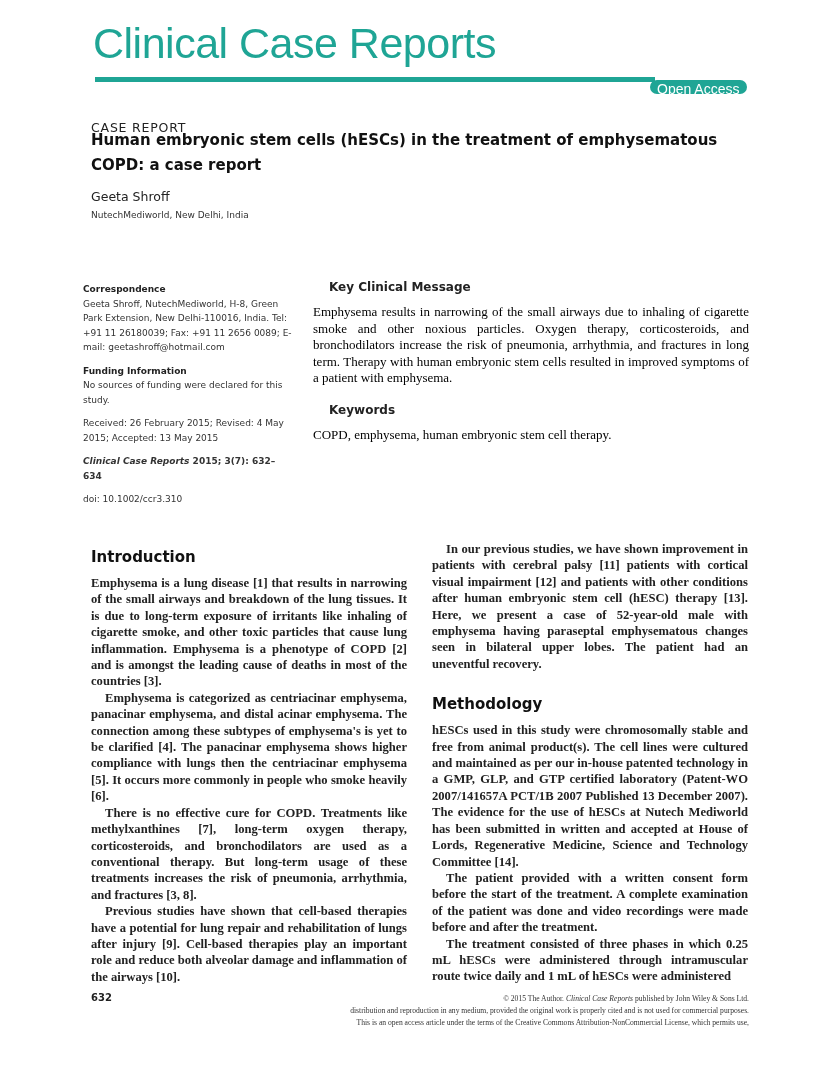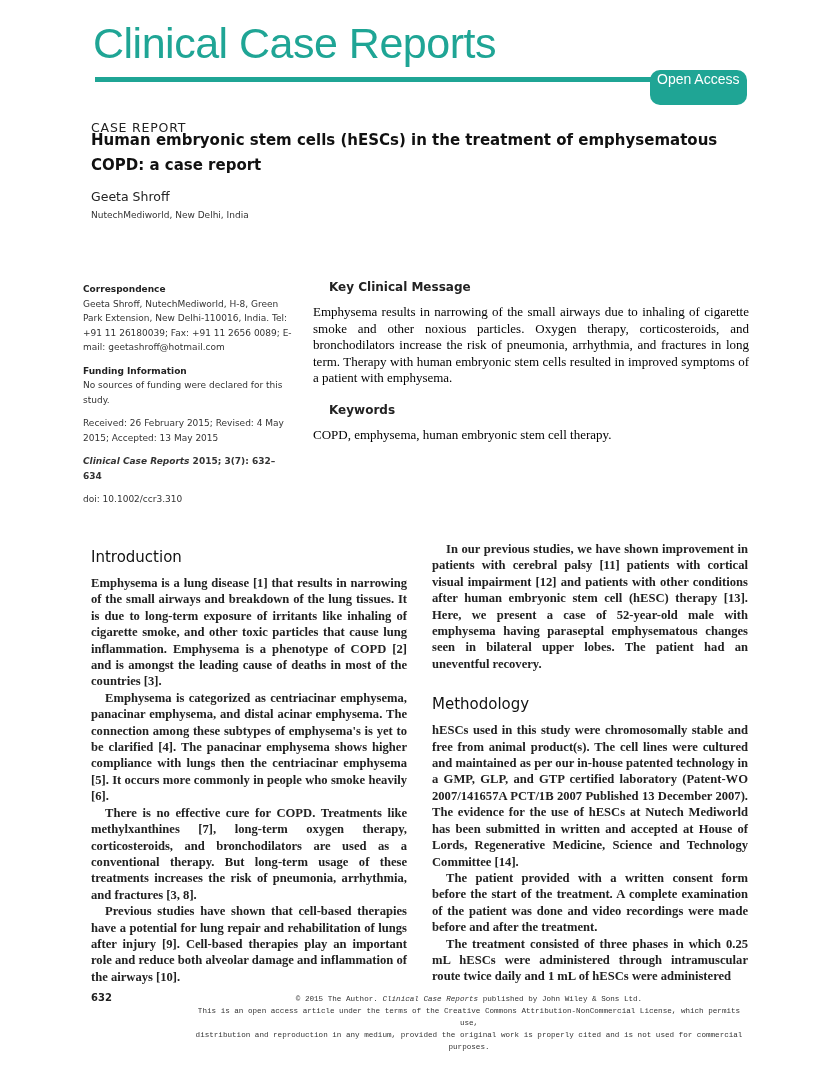--- a/index.html
+++ b/index.html
@@ -1,44 +1,44 @@
 <!DOCTYPE html>
 <html><head>
 <meta charset="utf-8">
 <style>
   html, body { margin: 0; padding: 0; background: #ffffff; }
   body { width: 827px; height: 1087px; position: relative; overflow: hidden; color: #1a1a1a; }
   .journal-title { position: absolute; left: 93px; top: 22px; font-family: "Liberation Sans", sans-serif; font-size: 43px; color: #1fa595; letter-spacing: -0.5px; line-height: 1; }
   .header-rule { position: absolute; left: 95px; top: 77px; width: 560px; height: 5px; background: #1fa595; }
-  .oa-badge { position: absolute; left: 650px; top: 70px; height: 35px; padding: 0 7px; border-radius: 10px; background: #1fa595; color: #fff; font-family: "Liberation Sans", sans-serif; font-size: 14px; line-height: 18px; }
+  .oa-badge { position: absolute; left: 650px; top: 80px; height: 14px; padding: 0 7px; border-radius: 10px; background: #1fa595; color: #fff; font-family: "Liberation Sans", sans-serif; font-size: 14px; line-height: 18px; }
   .case-report { position: absolute; left: 91px; top: 96px; font-family: "DejaVu Sans", sans-serif; font-size: 12.5px; letter-spacing: 0.8px; color: #222; margin-top: 24px; }
   .article-title { position: absolute; left: 91px; top: 128px; width: 660px; font-family: "DejaVu Sans", sans-serif; font-weight: bold; font-size: 15px; line-height: 25px; color: #111; }
   .author { position: absolute; left: 91px; top: 189px; font-family: "DejaVu Sans", sans-serif; font-size: 12.5px; color: #222; }
   .affil { position: absolute; left: 91px; top: 210px; font-family: "DejaVu Sans", sans-serif; font-size: 9px; color: #333; }
 
   .sidebar { position: absolute; left: 83px; top: 282px; width: 210px; font-family: "DejaVu Sans", sans-serif; font-size: 9px; line-height: 14.5px; color: #333; }
   .sidebar .sh { font-weight: bold; color: #222; }
   .sidebar .blk { margin-bottom: 9px; }
   .sidebar .cite { font-weight: bold; }
   .sidebar .cite i { font-style: italic; }
 
   .kcm { position: absolute; left: 313px; top: 280px; width: 436px; }
   .kcm h3 { margin: 0 0 10px 16px; font-family: "DejaVu Sans", sans-serif; font-weight: bold; font-size: 12px; color: #222; }
   .kcm p { margin: 0 0 16px 0; font-family: "Liberation Serif", serif; font-size: 13px; line-height: 16.5px; text-align: justify; color: #000000; }
 
   .col { position: absolute; width: 316px; font-family: "Liberation Serif", serif; font-size: 12.6px; line-height: 16.4px; color: #222; text-align: justify; }
-  .col h2 { margin: 0 0 8px 0; font-family: "DejaVu Sans", sans-serif; font-weight: normal; font-size: 15px; color: #111; line-height: 20px; }
+  .col h2 { margin: 0 0 8px 0; font-family: "DejaVu Sans", sans-serif; font-weight: bold; font-size: 15px; color: #111; line-height: 20px; }
   .col p { margin: 0; text-indent: 0; font-weight: bold; }
   .col p.ind { text-indent: 14px; }
   .col-left { left: 91px; top: 547px; }
   .col-right { left: 432px; top: 541px; }
   .col-right h2 { margin-top: 22px; margin-bottom: 8px; }
 
   .page-num { position: absolute; left: 91px; top: 992px; font-family: "DejaVu Sans", sans-serif; font-weight: bold; font-size: 10px; color: #222; text-align: right; }
-  .footer { position: absolute; right: 78px; top: 993px; width: 560px; text-align: center; font-family: Liberation Mono, monospace; font-size: 7.6px; line-height: 12px; color: #333; }
+  .footer { position: absolute; right: 78px; top: 993px; width: 560px; text-align: right; font-family: Liberation Serif, serif; font-size: 7.6px; line-height: 12px; color: #333; }
   .footer i { font-style: italic; }
 </style>
 </head>
 <body>
 
 <div class="journal-title">Clinical Case Reports</div>
 <div class="header-rule"></div>
 <div class="oa-badge">Open Access</div>
 <div class="case-report">CASE REPORT</div>
 
@@ -79,15 +79,15 @@
   <p class="ind">In our previous studies, we have shown improvement in patients with cerebral palsy [11] patients with cortical visual impairment [12] and patients with other conditions after human embryonic stem cell (hESC) therapy [13]. Here, we present a case of 52-year-old male with emphysema having paraseptal emphysematous changes seen in bilateral upper lobes. The patient had an uneventful recovery.</p>
   <h2>Methodology</h2>
   <p>hESCs used in this study were chromosomally stable and free from animal product(s). The cell lines were cultured and maintained as per our in-house patented technology in a GMP, GLP, and GTP certified laboratory (Patent-WO 2007/141657A PCT/1B 2007 Published 13 December 2007). The evidence for the use of hESCs at Nutech Mediworld has been submitted in written and accepted at House of Lords, Regenerative Medicine, Science and Technology Committee [14].</p>
   <p class="ind">The patient provided with a written consent form before the start of the treatment. A complete examination of the patient was done and video recordings were made before and after the treatment.</p>
   <p class="ind">The treatment consisted of three phases in which 0.25 mL hESCs were administered through intramuscular route twice daily and 1 mL of hESCs were administered</p>
 </div>
 
 <div class="page-num">632</div>
 <div class="footer">
   <div><span>© 2015 The Author. </span><i>Clinical Case Reports</i><span> published by John Wiley &amp; Sons Ltd.</span></div>
+  <div>distribution and reproduction in any medium, provided the original work is properly cited and is not used for commercial purposes.</div>
   <div>This is an open access article under the terms of the Creative Commons Attribution-NonCommercial License, which permits use,</div>
-  <div>distribution and reproduction in any medium, provided the original work is properly cited and is not used for commercial purposes.</div>
 </div>
 
 </body></html>

